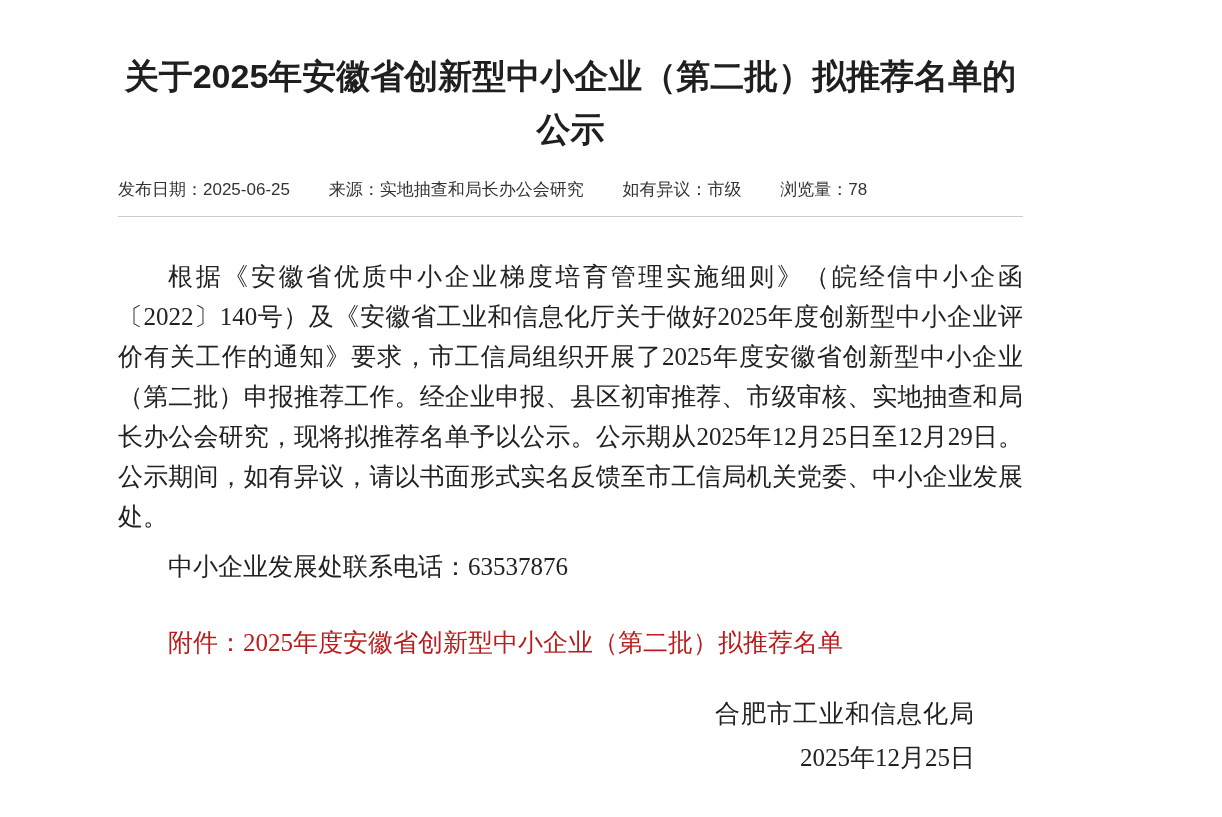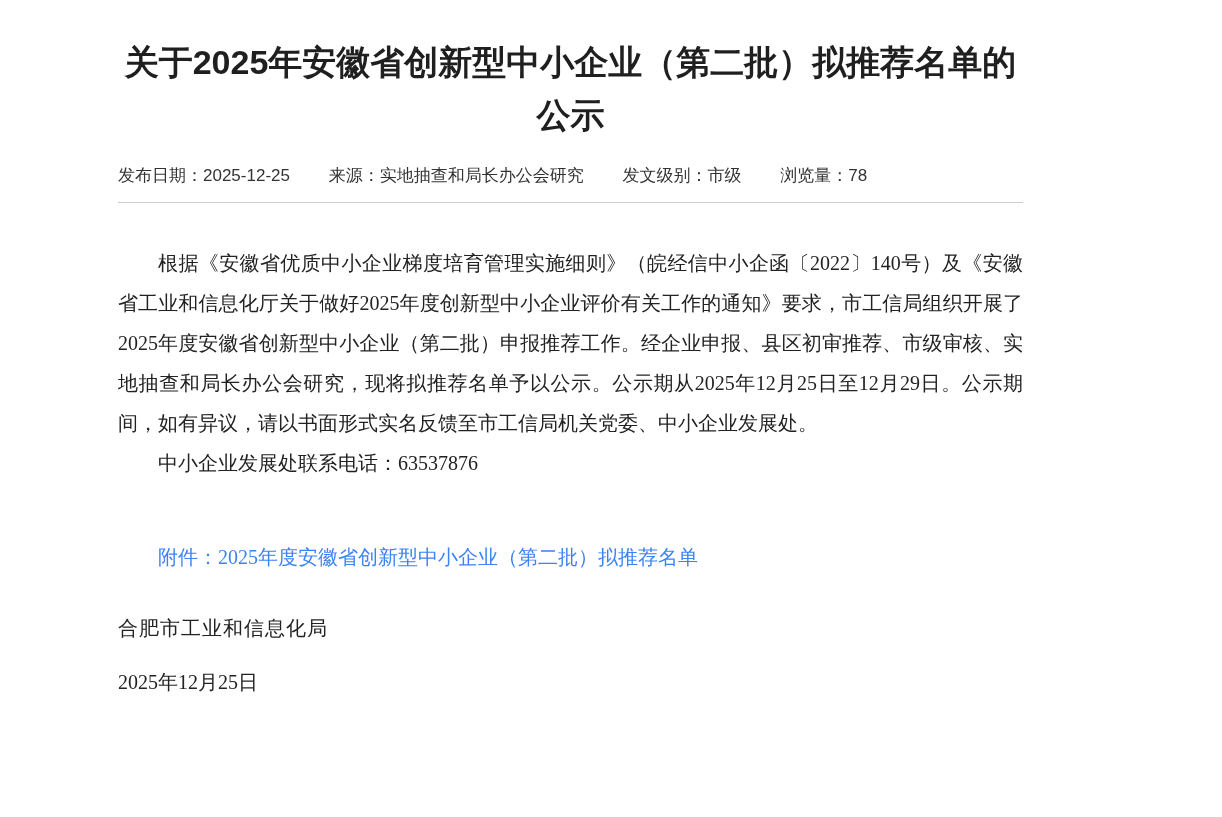--- a/index.html
+++ b/index.html
@@ -8,21 +8,21 @@
     height: 817px;
     background: #ffffff;
     overflow: hidden;
     font-family: "Liberation Sans", sans-serif;
   }
   .content {
     width: 905px;
     margin-left: 118px;
   }
   .doc-title {
-    padding-top: 36px;
+    padding-top: 50px;
     font-size: 34px;
     line-height: 53px;
     font-weight: bold;
     color: #1f1f1f;
     text-align: center;
     font-family: "Liberation Sans", sans-serif;
   }
   .meta-row {
     margin-top: 24px;
     font-size: 17px;
@@ -37,72 +37,73 @@
   }
   .divider {
     margin-top: 16px;
     width: 905px;
     border: none;
     border-top: 1px solid #cccccc;
     height: 0;
   }
   .article {
     font-family: "Liberation Serif", serif;
-    font-size: 20px;
+    font-size: 25px;
     color: #222222;
   }
   .para {
     margin-top: 40px;
     line-height: 40px;
     text-align: justify;
     text-indent: 2em;
   }
   .contact-line {
     line-height: 40px;
     text-indent: 2em;
   }
-  .contact-first { }
+  .contact-first { margin-top: 10px; }
   .contact-second { margin-top: 6px; }
   .attachment-line {
-    margin-top: 54px;
+    margin-top: 36px;
     line-height: 40px;
     text-indent: 2em;
-    color: #3b82f6;
+    color: #b91c1c;
     text-decoration: none;
     display: block;
   }
   .signature-block {
+    text-align: right;
     padding-right: 48px;
   }
   .sig-org {
     margin-top: 31px;
     line-height: 40px;
     letter-spacing: 1px;
   }
   .sig-date {
-    margin-top: 14px;
+    margin-top: 4px;
     line-height: 40px;
   }
 </style>
 </head>
 <body>
 
 <div class="content">
 
   <h1 class="doc-title">关于2025年安徽省创新型中小企业（第二批）拟推荐名单的公示</h1>
 
   <div class="meta-row">
     <span class="meta-item">
-      <span>发布日期：</span><span>2025-12-25</span>
+      <span>发布日期：</span><span>2025-06-25</span>
     </span>
     <span class="meta-item">
       <span>来源：</span><span>实地抽查和局长办公会研究</span>
     </span>
     <span class="meta-item">
-      <span>发文级别：</span><span>市级</span>
+      <span>如有异议：</span><span>市级</span>
     </span>
     <span class="meta-item">
       <span>浏览量：</span><span>78</span>
     </span>
   </div>
 
   <hr class="divider">
 
   <div class="article">
 

